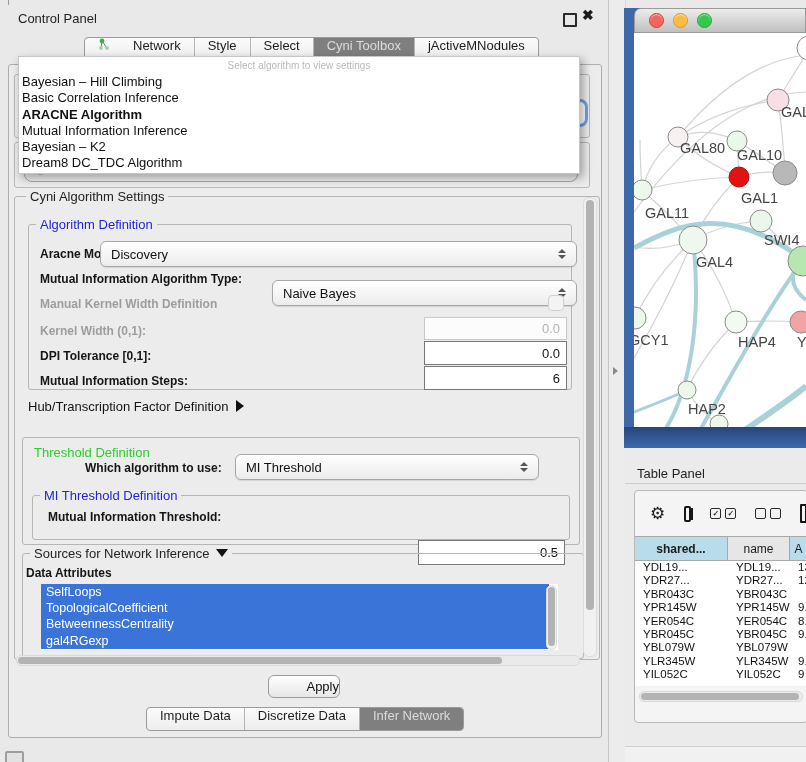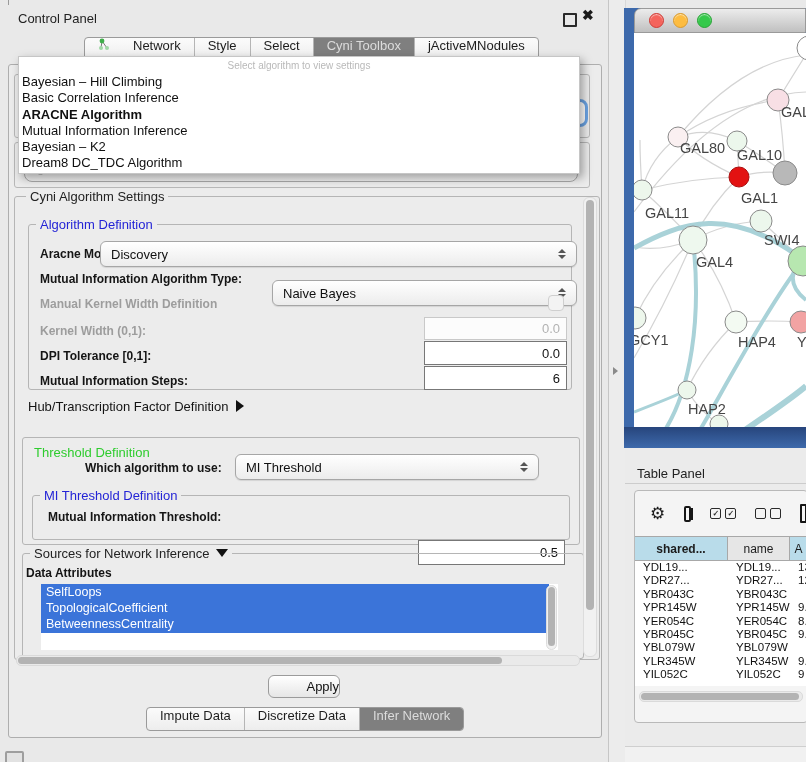--- a/index.html
+++ b/index.html
@@ -201,20 +201,21 @@
     <div class="abs grp" style="left:22px;top:553px;width:560px;height:104px;"></div>
     <div class="abs grp-title t-dark" style="left:30px;top:546px;">
       <span>Sources for Network Inference</span><span class="arrow-down"></span>
     </div>
     <div class="abs lbl" style="left:26px;top:566px;">Data Attributes</div>
 
     <div class="abs attr-list" style="left:41px;top:584px;width:517px;height:66px;">
       <div class="attr-item" style="width:503px;">SelfLoops</div>
       <div class="attr-item" style="width:503px;">TopologicalCoefficient</div>
       <div class="attr-item" style="width:503px;">BetweennessCentrality</div>
+      <div class="attr-item" style="width:503px;">gal4RGexp</div>
     </div>
     <div class="abs vsb-track" style="left:546px;top:585px;width:9px;height:63px;">
       <div class="sb-thumb" style="margin:1px;width:7px;height:59px;"></div>
     </div>
 
     <div class="abs vsb-track" style="left:583px;top:197px;width:12px;height:458px;">
       <div class="sb-thumb" style="margin:2px;width:8px;height:410px;"></div>
     </div>
     <div class="abs hsb-track" style="left:16px;top:655px;width:562px;height:9px;">
       <div class="sb-thumb" style="margin:1px;height:7px;width:484px;"></div>

